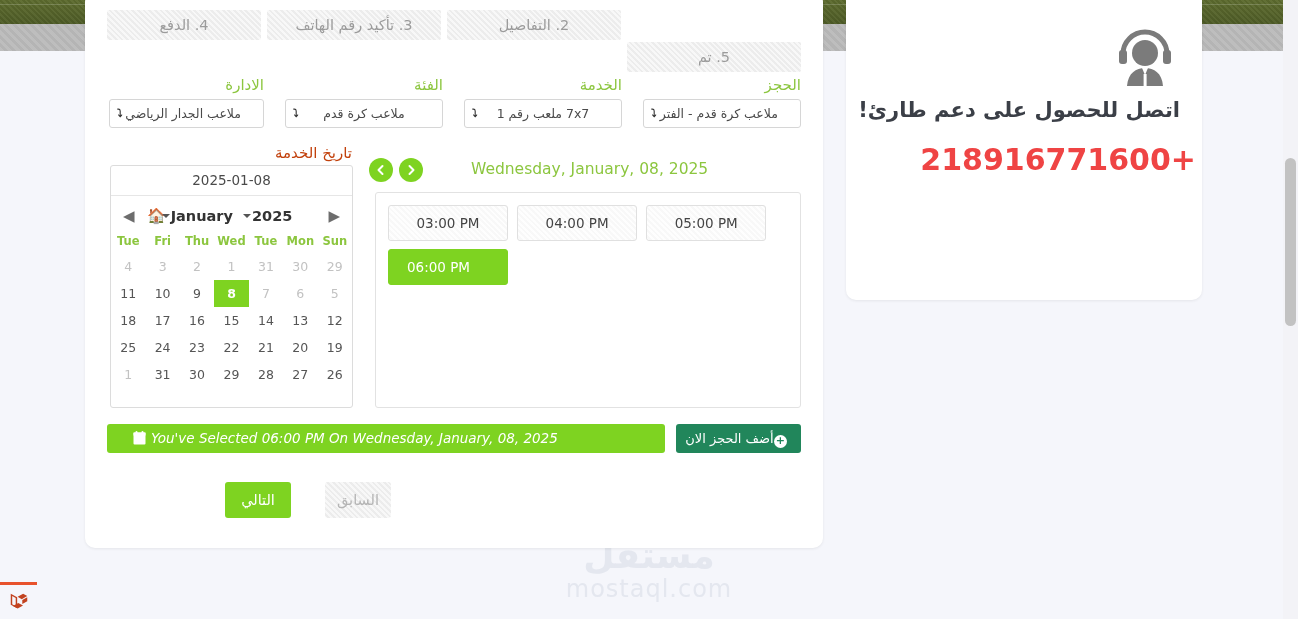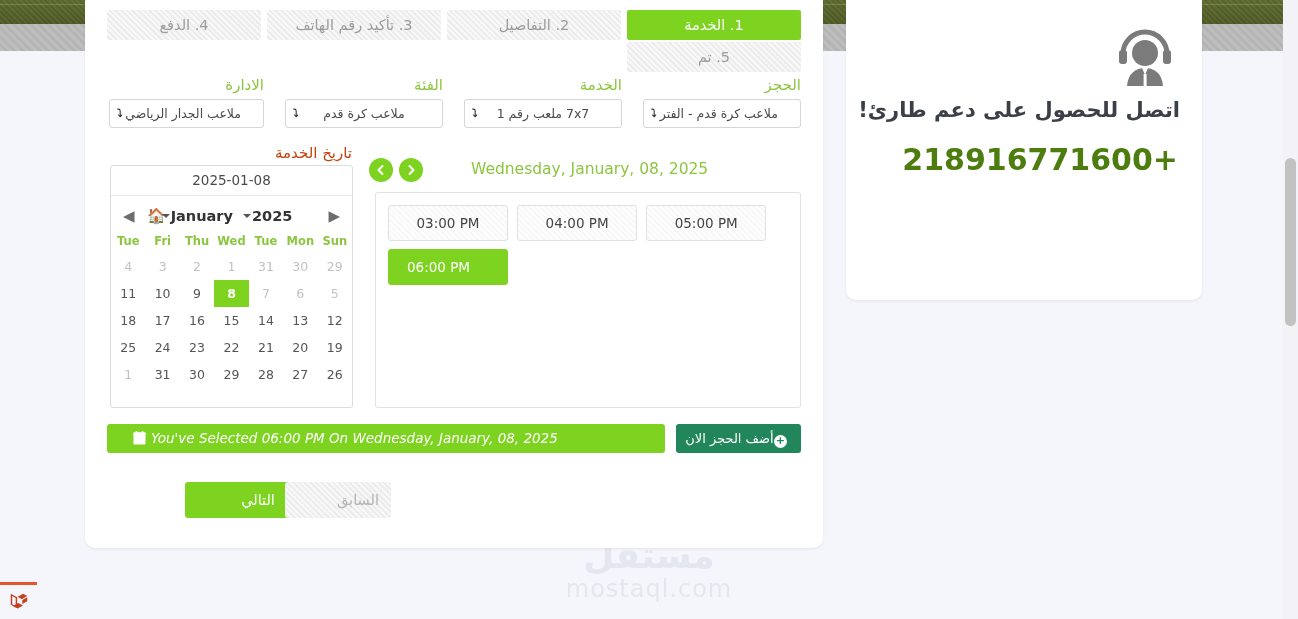--- a/index.html
+++ b/index.html
@@ -174,42 +174,42 @@
     position:absolute; right:158px; top:432px; width:558px; height:29px;
     background:#7ED321; border-radius:3px; direction:ltr;
     color:#fff; font-size:13.5px; font-style:italic; line-height:29px;
     padding-left:26px; box-sizing:border-box; white-space:nowrap;
   }
   .selbar .cal-ico { display:inline-block; margin-right:5px; vertical-align:-2px; }
 
   
   .btn-next, .btn-prev {
     position:absolute; top:490px; height:36px; line-height:36px; width:66px;
-    text-align:center; border-radius:3px; font-size:14.5px; cursor:pointer;padding-left:40px;
+    text-align:center; border-radius:3px; font-size:14.5px; cursor:pointer;
   }
   .btn-next { right:532px; background:#7ED321; color:#fff; }
   .btn-prev {
     right:432px; background:#efefef; color:#b4b4b4;
     background-image: repeating-linear-gradient(45deg, rgba(255,255,255,.55) 0 2px, rgba(0,0,0,.012) 2px 4px);
   }
 
   
   .support {
     position:absolute; left:846px; top:-10px; width:356px; height:310px;
     background:#fff; border-radius:10px; box-shadow:0 1px 3px rgba(0,0,0,.07);
   }
   .support-ico { position:absolute; right:26px; top:38px; }
   .support-title {
     position:absolute; right:22px; top:108px; width:312px;
     text-align:right; font-size:21px; font-weight:bold; color:#3b3f47;
     white-space:nowrap;
   }
   .support-phone {
-    position:absolute; right:24px; top:152px; width:312px;
-    text-align:right; font-size:30px; font-weight:bold; color:#4d7c0f;
+    position:absolute; right:6px; top:152px; width:312px;
+    text-align:right; font-size:30px; font-weight:bold; color:#ef4444;
     direction:rtl; white-space:nowrap;
   }
 
   
   .watermark {
     position:absolute; left:0; right:0; top:538px; text-align:center;
     pointer-events:none;
   }
   .wm-ar { font-size:36px; color:#e4e7ef; line-height:36px; font-weight:bold; }
   .wm-en { font-size:24px; color:#e4e7ef; line-height:30px; letter-spacing:1px; direction:ltr; }
@@ -238,21 +238,20 @@
 </div>
 
 <div class="watermark">
   <div class="wm-ar">مستقل</div>
   <div class="wm-en">mostaql.com</div>
 </div>
 
 <div class="card">
 
   <div class="tabs">
-    <div class="tab tab-1 active">1. الخدمة</div>
     <div class="tab tab-2">2. التفاصيل</div>
     <div class="tab tab-3">3. تأكيد رقم الهاتف</div>
     <div class="tab tab-4">4. الدفع</div>
     <div class="tab tab-5">5. تم</div>
   </div>
 
   <div class="fields">
 
     <div class="field field-1">
       <span class="flabel">الحجز</span>

